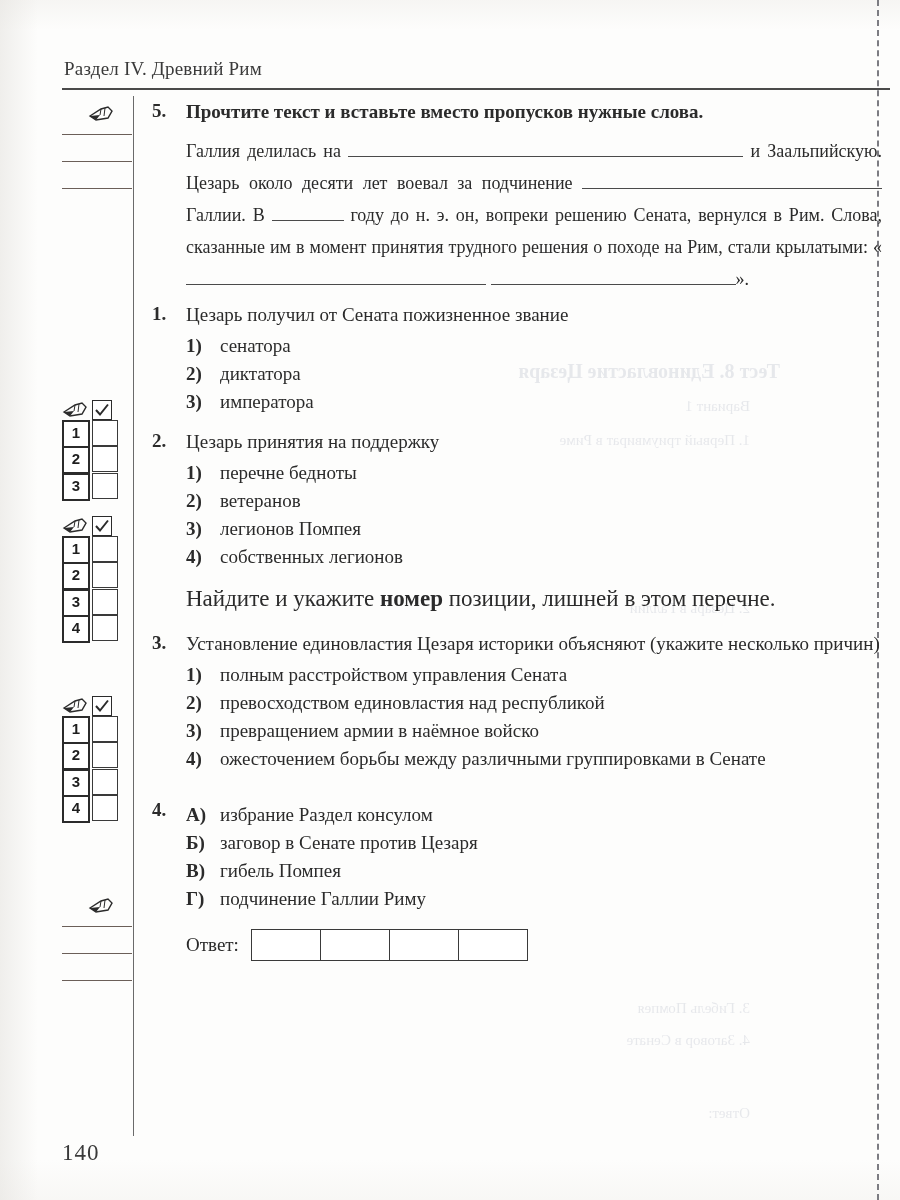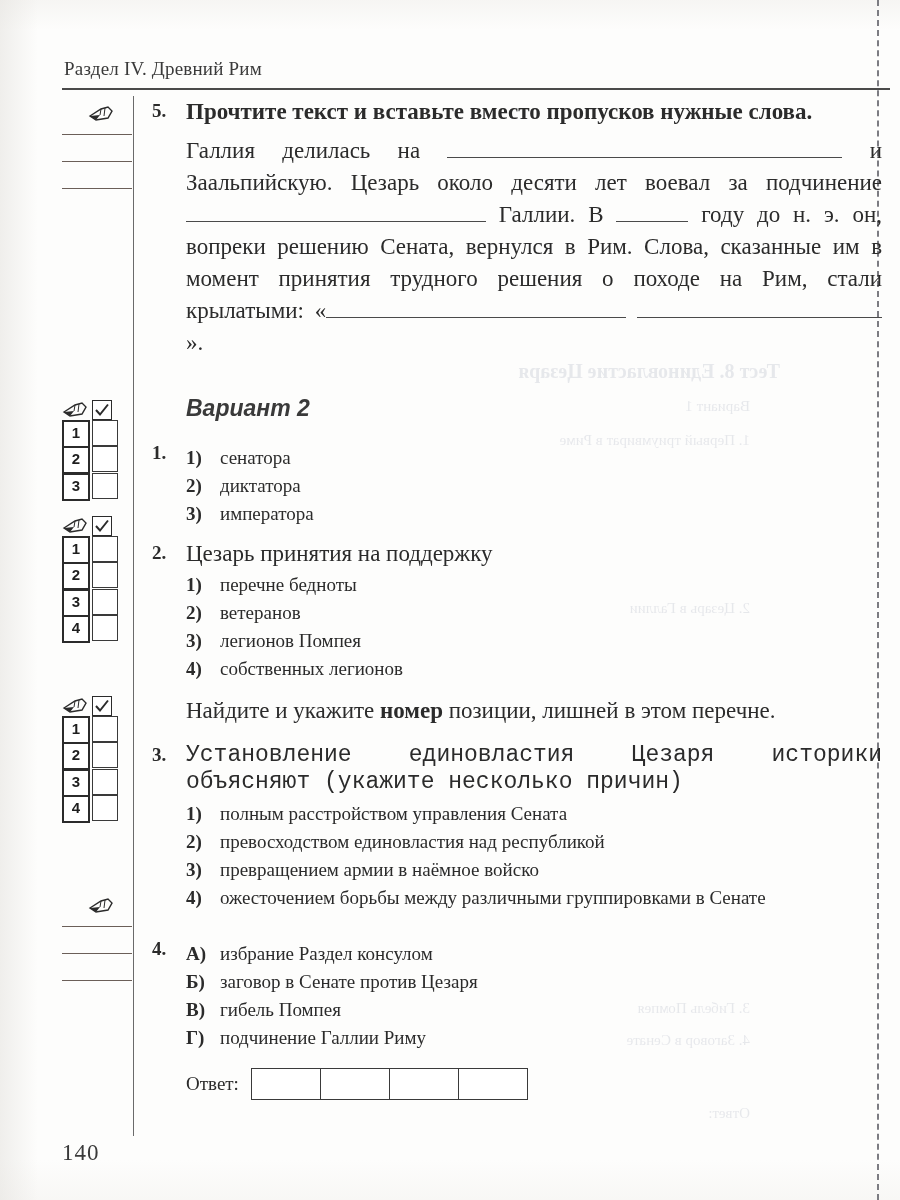--- a/index.html
+++ b/index.html
@@ -71,39 +71,39 @@
   
   .q{position:relative; margin-bottom:4px;}
   .q-head{display:flex; align-items:flex-start;}
   .q-num{
     width:34px; flex:0 0 34px;
     font-weight:bold; font-size:19px; line-height:26px;
     color:#2b2b2b;
   }
   .q-body{flex:1 1 auto; min-width:0;}
   .q-stem{
-    font-size:23px; line-height:27px; text-align:left;
-  }
-  .q-stem.justified{text-align:justify; text-justify:inter-word;font-family:Liberation Mono, monospace;}
+    font-size:19px; line-height:27px; text-align:left;
+  }
+  .q-stem.justified{text-align:justify; text-justify:inter-word;}
 
   
   ol.opts{list-style:none; margin:4px 0 0 0; padding:0;}
   ol.opts li{
     display:flex; align-items:flex-start;
     font-size:19px; line-height:28px;
   }
   ol.opts li .marker{
     width:34px; flex:0 0 34px; font-weight:bold;
   }
   ol.opts li .otext{flex:1 1 auto;}
 
   .note{font-size:23px; line-height:27px; margin-top:14px;}
 
   
-  .fill-par{font-size:23px; line-height:32px; text-align:justify;}
+  .fill-par{font-size:18px; line-height:32px; text-align:justify;}
   .blank{
     display:inline-block;
     border-bottom:1.4px solid #4a4a4a;
     vertical-align:baseline;
     height:20px;
   }
   .b-long{width:395px;}
   .b-mid{width:300px;}
   .b-short{width:72px;}
   .b-quote{width:300px;}
@@ -314,26 +314,26 @@
             <span class="blank b-mid"></span>
             <span>Галлии. В</span>
             <span class="blank b-short"></span>
             <span>году до н. э. он, вопреки решению Сената, вернулся в Рим. Слова, сказанные им в момент принятия трудного решения о походе на Рим, стали крылатыми: «</span><span class="blank b-quote"></span>
             <span class="blank b-tail"></span><span>».</span>
           </div>
         </div>
       </div>
     </section>
 
-    <h2 style="font-family:'Liberation Sans', sans-serif; font-style:italic; font-weight:bold; font-size:23px; margin:36px 0 18px 34px; color:#3a3a3a;">Вариант 2</h2>
 
     <section class="q" style="margin-top:6px;">
       <div class="q-head">
         <div class="q-num">1.</div>
         <div class="q-body">
+          <div class="q-stem">Цезарь получил от Сената пожизненное звание</div>
           <ol class="opts">
             <li>
               <span class="marker">1)</span>
               <span class="otext">сенатора</span>
             </li>
             <li>
               <span class="marker">2)</span>
               <span class="otext">диктатора</span>
             </li>
             <li>

